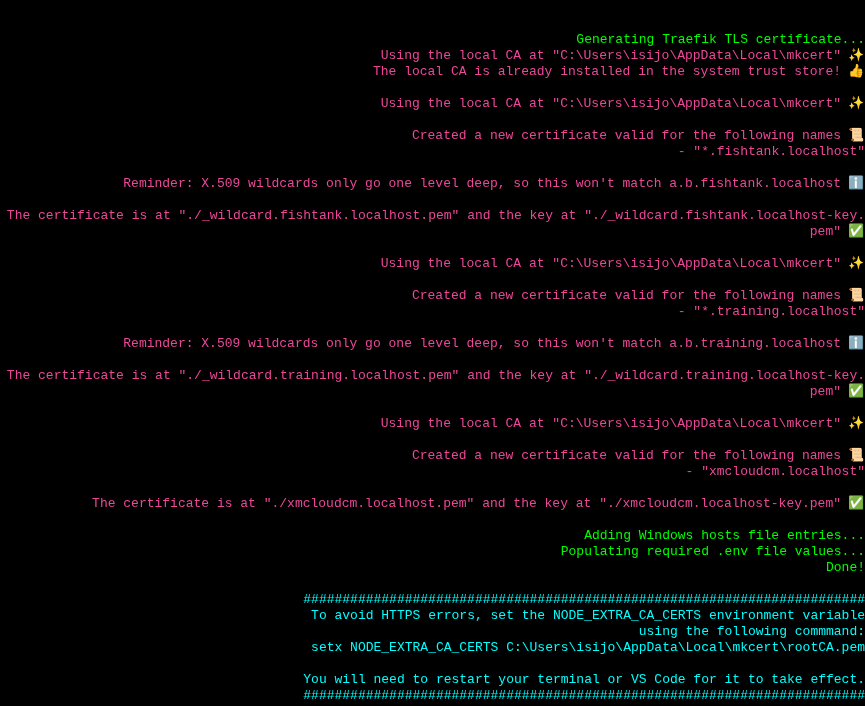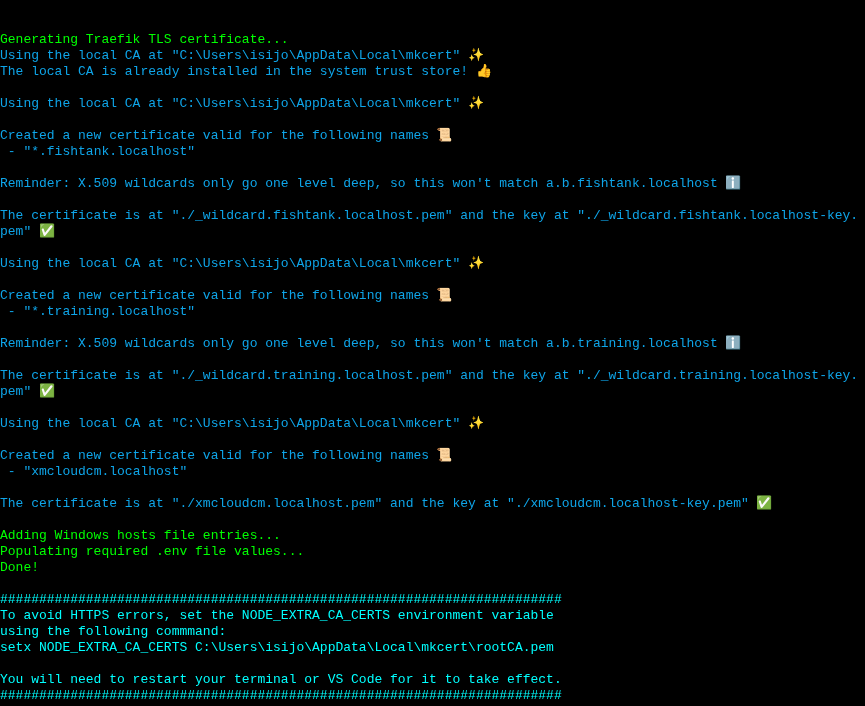--- a/index.html
+++ b/index.html
@@ -22,24 +22,25 @@
       white-space: pre-wrap;
       word-break: break-all;
     }
     .green {
       color: #00ff00;
     }
     .cyan {
       color: #00ffff;
     }
     .white {
-      color: #0ea5e9;
+      color: #ec4899;
     }
     .line {
       display: block;
+      text-align: right;
     }
   </style>
 </head>
 <body>
 
 <div class="terminal">
   <div id="lines-container"><span class="line green">Generating Traefik TLS certificate...</span><span class="line white">Using the local CA at "C:\Users\isijo\AppData\Local\mkcert" ✨</span><span class="line white">The local CA is already installed in the system trust store! 👍</span><span class="line white">&nbsp;</span><span class="line white">Using the local CA at "C:\Users\isijo\AppData\Local\mkcert" ✨</span><span class="line white">&nbsp;</span><span class="line white">Created a new certificate valid for the following names 📜</span><span class="line white"> - "*.fishtank.localhost"</span><span class="line white">&nbsp;</span><span class="line white">Reminder: X.509 wildcards only go one level deep, so this won't match a.b.fishtank.localhost ℹ️</span><span class="line white">&nbsp;</span><span class="line white">The certificate is at "./_wildcard.fishtank.localhost.pem" and the key at "./_wildcard.fishtank.localhost-key.pem" ✅</span><span class="line white">&nbsp;</span><span class="line white">Using the local CA at "C:\Users\isijo\AppData\Local\mkcert" ✨</span><span class="line white">&nbsp;</span><span class="line white">Created a new certificate valid for the following names 📜</span><span class="line white"> - "*.training.localhost"</span><span class="line white">&nbsp;</span><span class="line white">Reminder: X.509 wildcards only go one level deep, so this won't match a.b.training.localhost ℹ️</span><span class="line white">&nbsp;</span><span class="line white">The certificate is at "./_wildcard.training.localhost.pem" and the key at "./_wildcard.training.localhost-key.pem" ✅</span><span class="line white">&nbsp;</span><span class="line white">Using the local CA at "C:\Users\isijo\AppData\Local\mkcert" ✨</span><span class="line white">&nbsp;</span><span class="line white">Created a new certificate valid for the following names 📜</span><span class="line white"> - "xmcloudcm.localhost"</span><span class="line white">&nbsp;</span><span class="line white">The certificate is at "./xmcloudcm.localhost.pem" and the key at "./xmcloudcm.localhost-key.pem" ✅</span><span class="line white">&nbsp;</span><span class="line green">Adding Windows hosts file entries...</span><span class="line green">Populating required .env file values...</span><span class="line green">Done!</span><span class="line white">&nbsp;</span><span class="line cyan">########################################################################</span><span class="line cyan">To avoid HTTPS errors, set the NODE_EXTRA_CA_CERTS environment variable</span><span class="line cyan">using the following commmand:</span><span class="line cyan">setx NODE_EXTRA_CA_CERTS C:\Users\isijo\AppData\Local\mkcert\rootCA.pem</span><span class="line cyan">&nbsp;</span><span class="line cyan">You will need to restart your terminal or VS Code for it to take effect.</span><span class="line cyan">########################################################################</span></div>
   
 </div>
 

